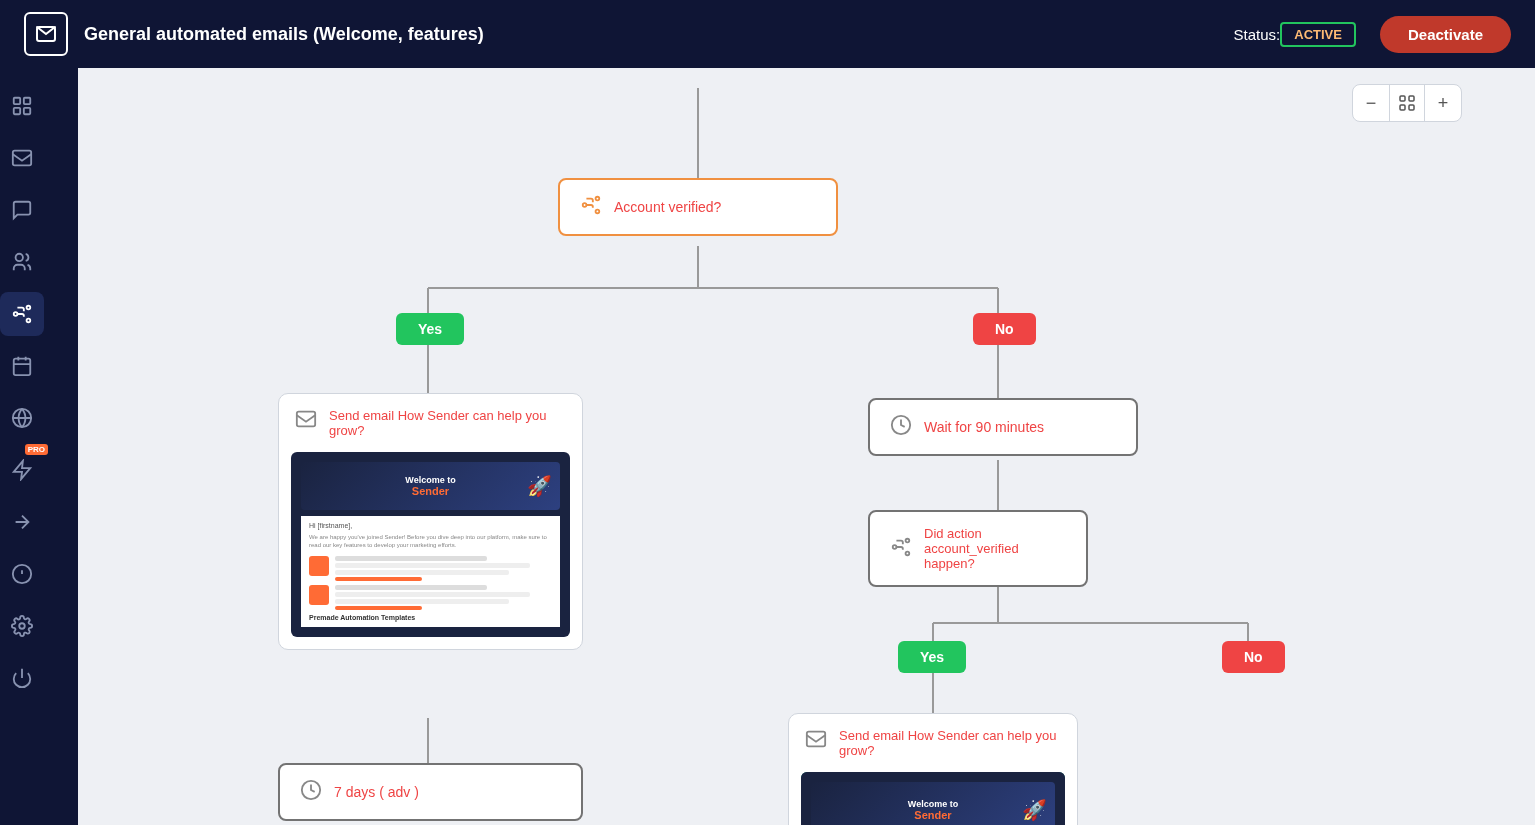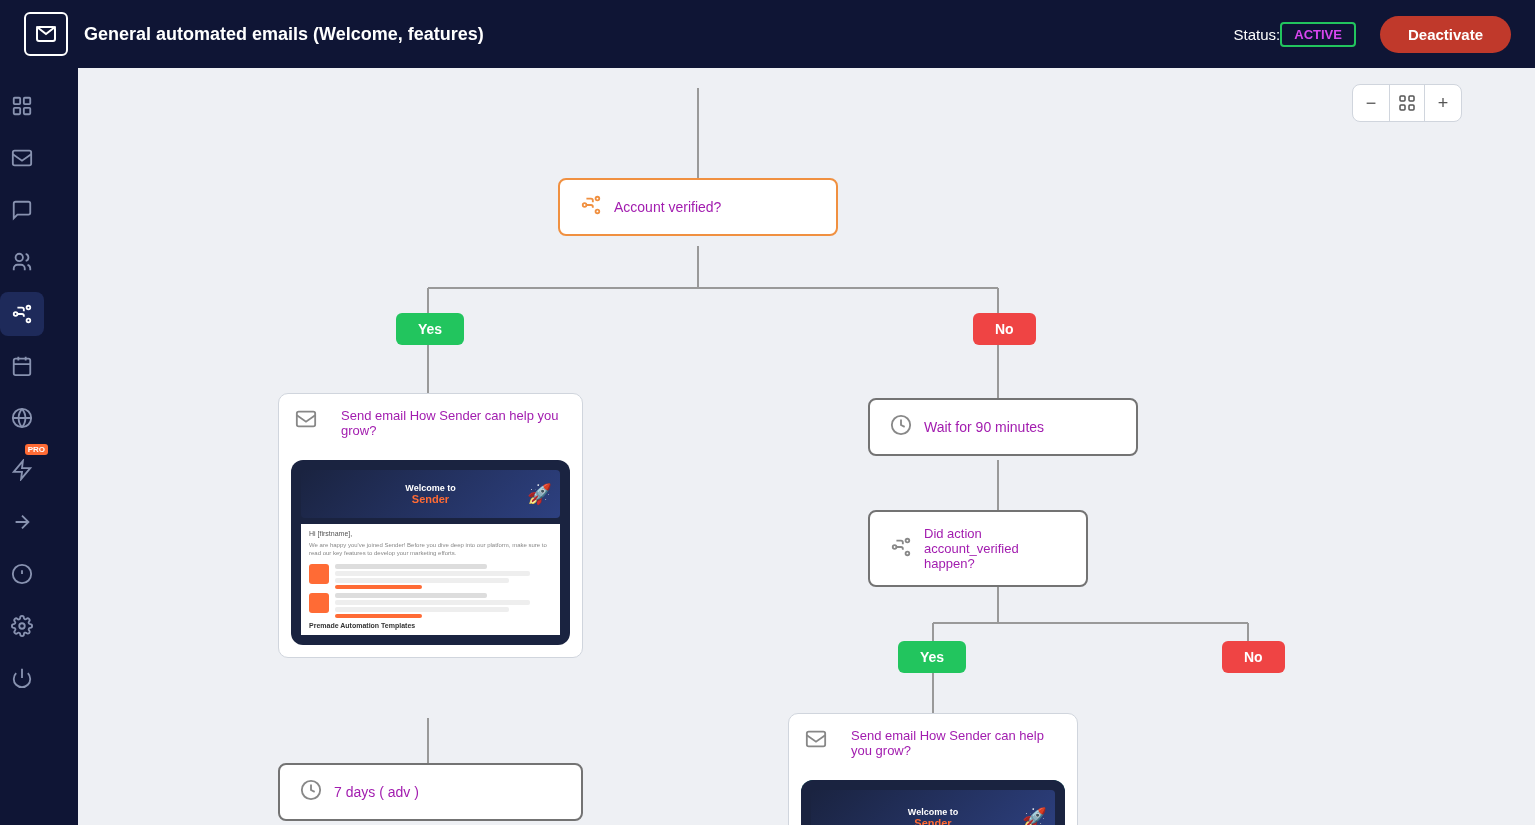--- a/index.html
+++ b/index.html
@@ -34,21 +34,21 @@
       display: flex;
       align-items: center;
       margin-right: 24px;
     }
     .header-status-label {
       font-size: 15px;
       font-weight: 500;
     }
     .status-badge {
       border: 2px solid #22c55e;
-      color: #d946ef;
+      color: #fdba74;
       padding: 3px 12px;
       border-radius: 4px;
       font-size: 13px;
       font-weight: 700;
     }
     .deactivate-btn {
       background: #c0392b;
       color: white;
       border: none;
       border-radius: 30px;
@@ -149,39 +149,39 @@
       display: flex;
       align-items: center;
       gap: 12px;
       padding: 14px 20px;
     }
     .node.trigger {
       border: 2px solid #f09040;
       border-radius: 8px;
     }
     .node-icon { flex-shrink: 0; color: #888; }
-    .node-text { font-size: 14px; color: #a21caf; font-weight: 500; }
+    .node-text { font-size: 14px; color: #ef4444; font-weight: 500; }
 
     
     .email-card {
       position: absolute;
       background: white;
       border-radius: 10px;
       border: 1px solid #d0d5dd;
       overflow: hidden;
     }
     .email-card-header {
       display: flex;
       align-items: flex-start;
-      gap: 24px;
+      gap: 12px;
       padding: 14px 16px 10px;
     }
     .email-card-preview {
-      margin: 12px 12px 12px;
-      border-radius: 12px;
+      margin: 4px 12px 12px;
+      border-radius: 6px;
       overflow: hidden;
       background: #0f766e;
     }
 
     
     .branch-btn {
       position: absolute;
       border: none;
       border-radius: 6px;
       color: white;

